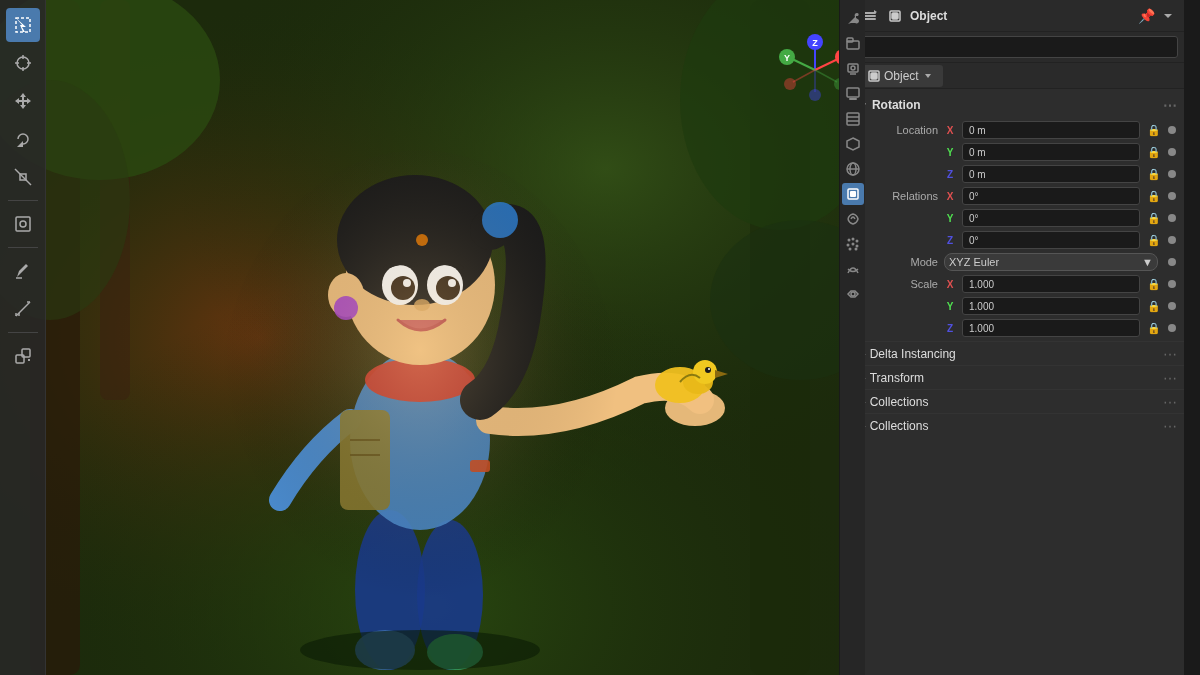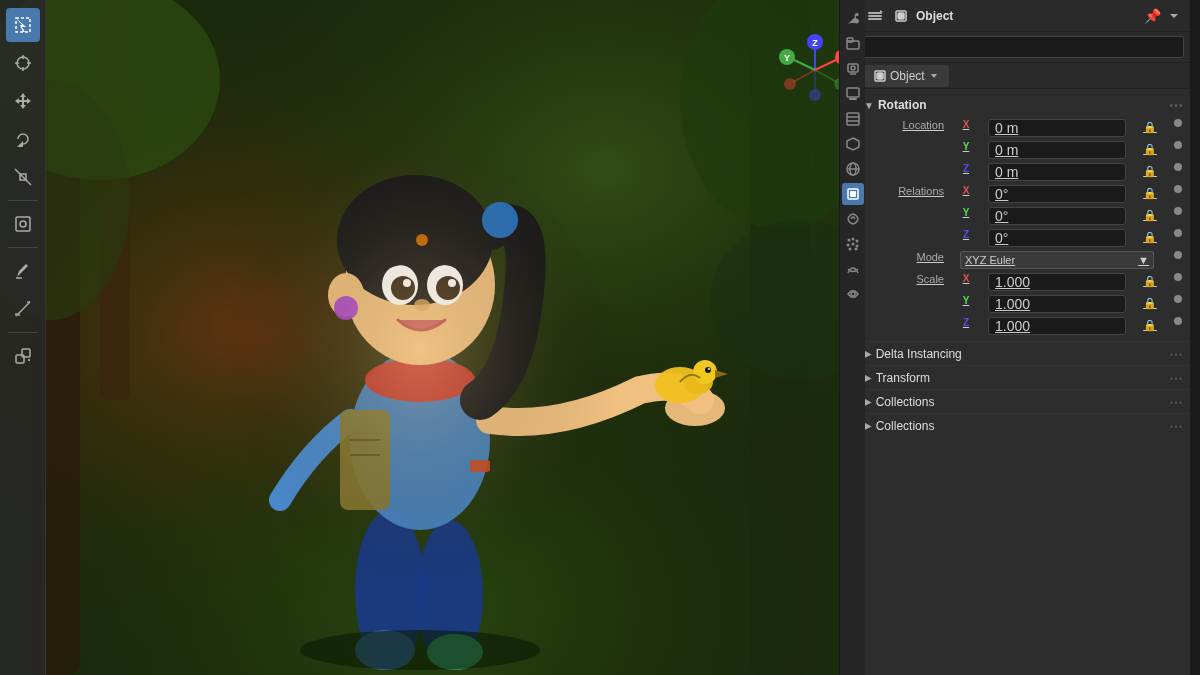--- a/index.html
+++ b/index.html
@@ -81,21 +81,21 @@
       top: 30px;
       right: 10px;
       width: 80px;
       height: 80px;
       z-index: 10;
     }
 
     
     #right-panel {
       position: absolute;
-      right: 10px; top: 0;
+      right: 16px; top: 0;
       width: 335px;
       height: 675px;
       background: #2d2d2d;
       border-left: 1px solid #222;
       display: flex;
       flex-direction: column;
     }
 
     
     #panel-header {
@@ -209,43 +209,43 @@
       color: #aaa;
       font-size: 10px;
     }
 
     .section-body {
       padding: 2px 0;
     }
 
     .prop-row {
       display: flex;
+      align-items: center;
       height: 22px;
       padding: 0 8px;
-      gap: 16px;
-      text-decoration: underline;
+      gap: 6px;
     }
 
     .prop-label {
       width: 80px;
       text-align: right;
       color: #aaa;
       font-size: 11px;
       flex-shrink: 0;
     }
 
     .prop-value {
       flex: 1;
       height: 18px;
       background: #1a1a1a;
       border: 1px solid #444;
       border-radius: 3px;
       padding: 0 6px;
       color: #ccc;
-      font-size: 14px;
+      font-size: 10px;
       display: flex;
       align-items: center;
       cursor: ew-resize;
     }
 
     .prop-lock {
       width: 16px; height: 16px;
       display: flex; align-items: center; justify-content: center;
       color: #666;
       font-size: 11px;
@@ -256,21 +256,21 @@
       border-radius: 50%;
       background: #888;
       flex-shrink: 0;
     }
 
     .mode-select {
       flex: 1;
       height: 18px;
       background: #3a3a3a;
       border: 1px solid #555;
-      border-radius: 2px;
+      border-radius: 8px;
       padding: 0 4px;
       color: #ccc;
       font-size: 11px;
       display: flex;
       align-items: center;
       justify-content: space-between;
       cursor: pointer;
     }
 
     .collapsed-section {

